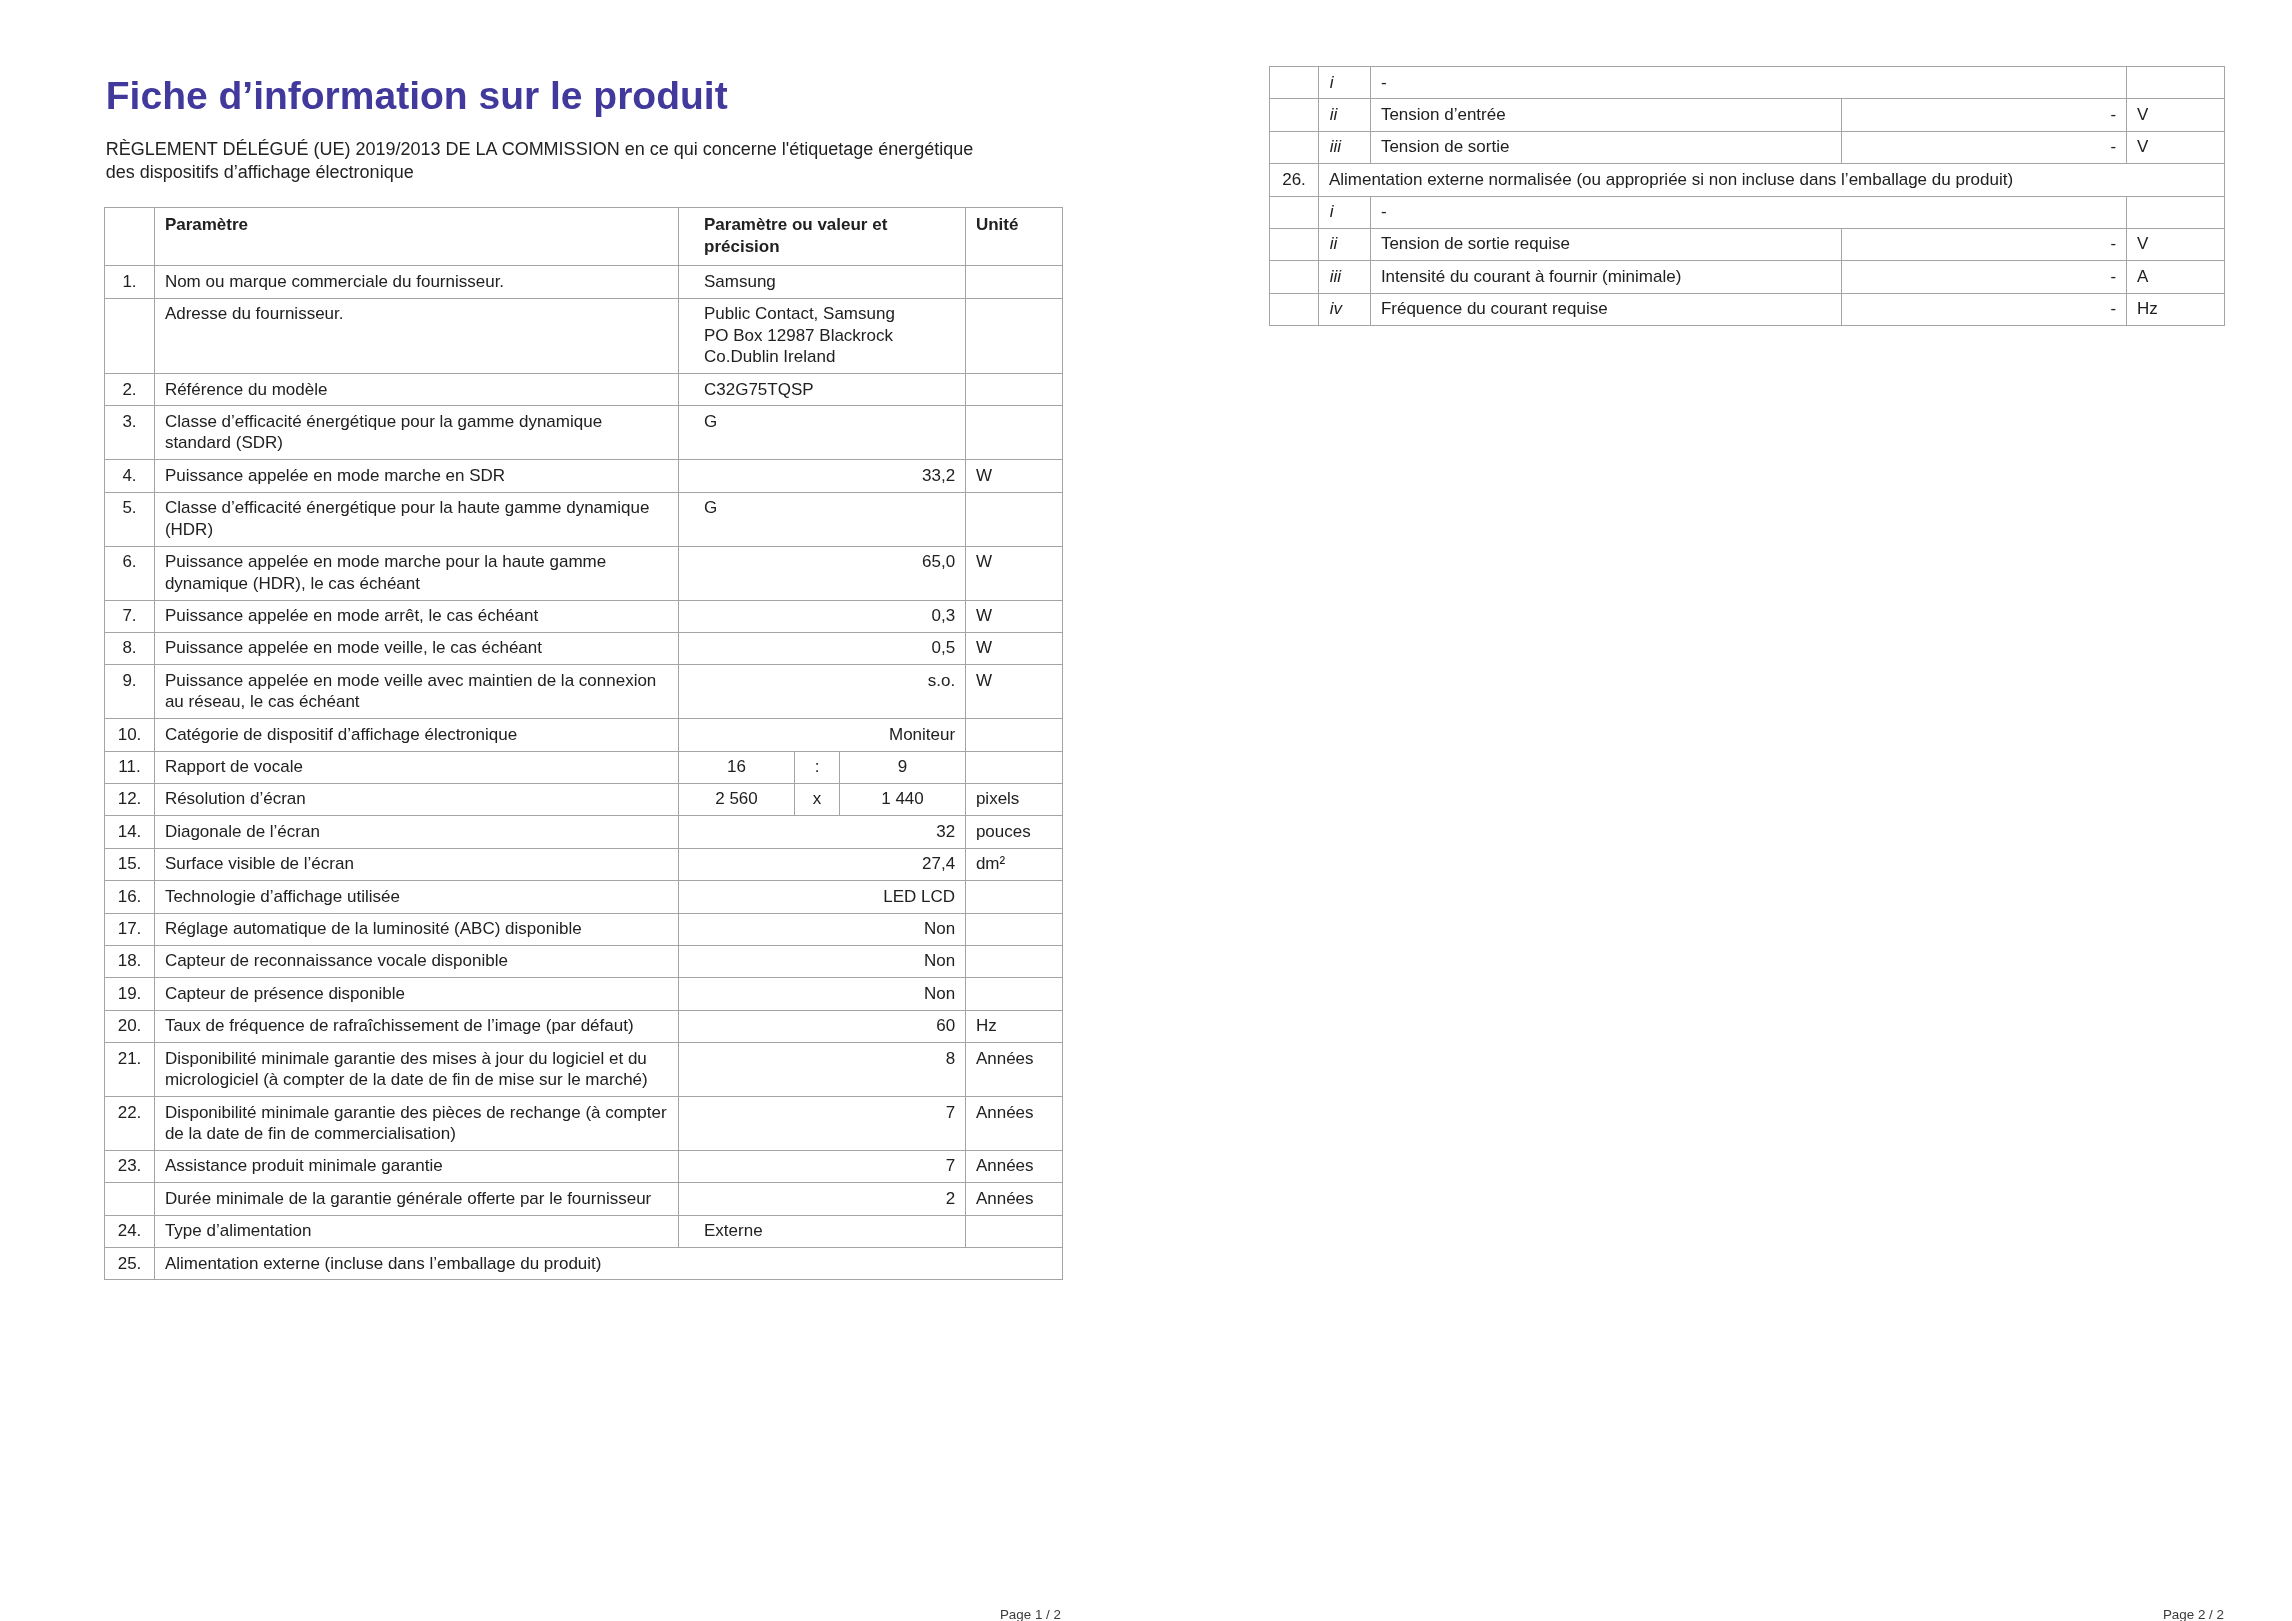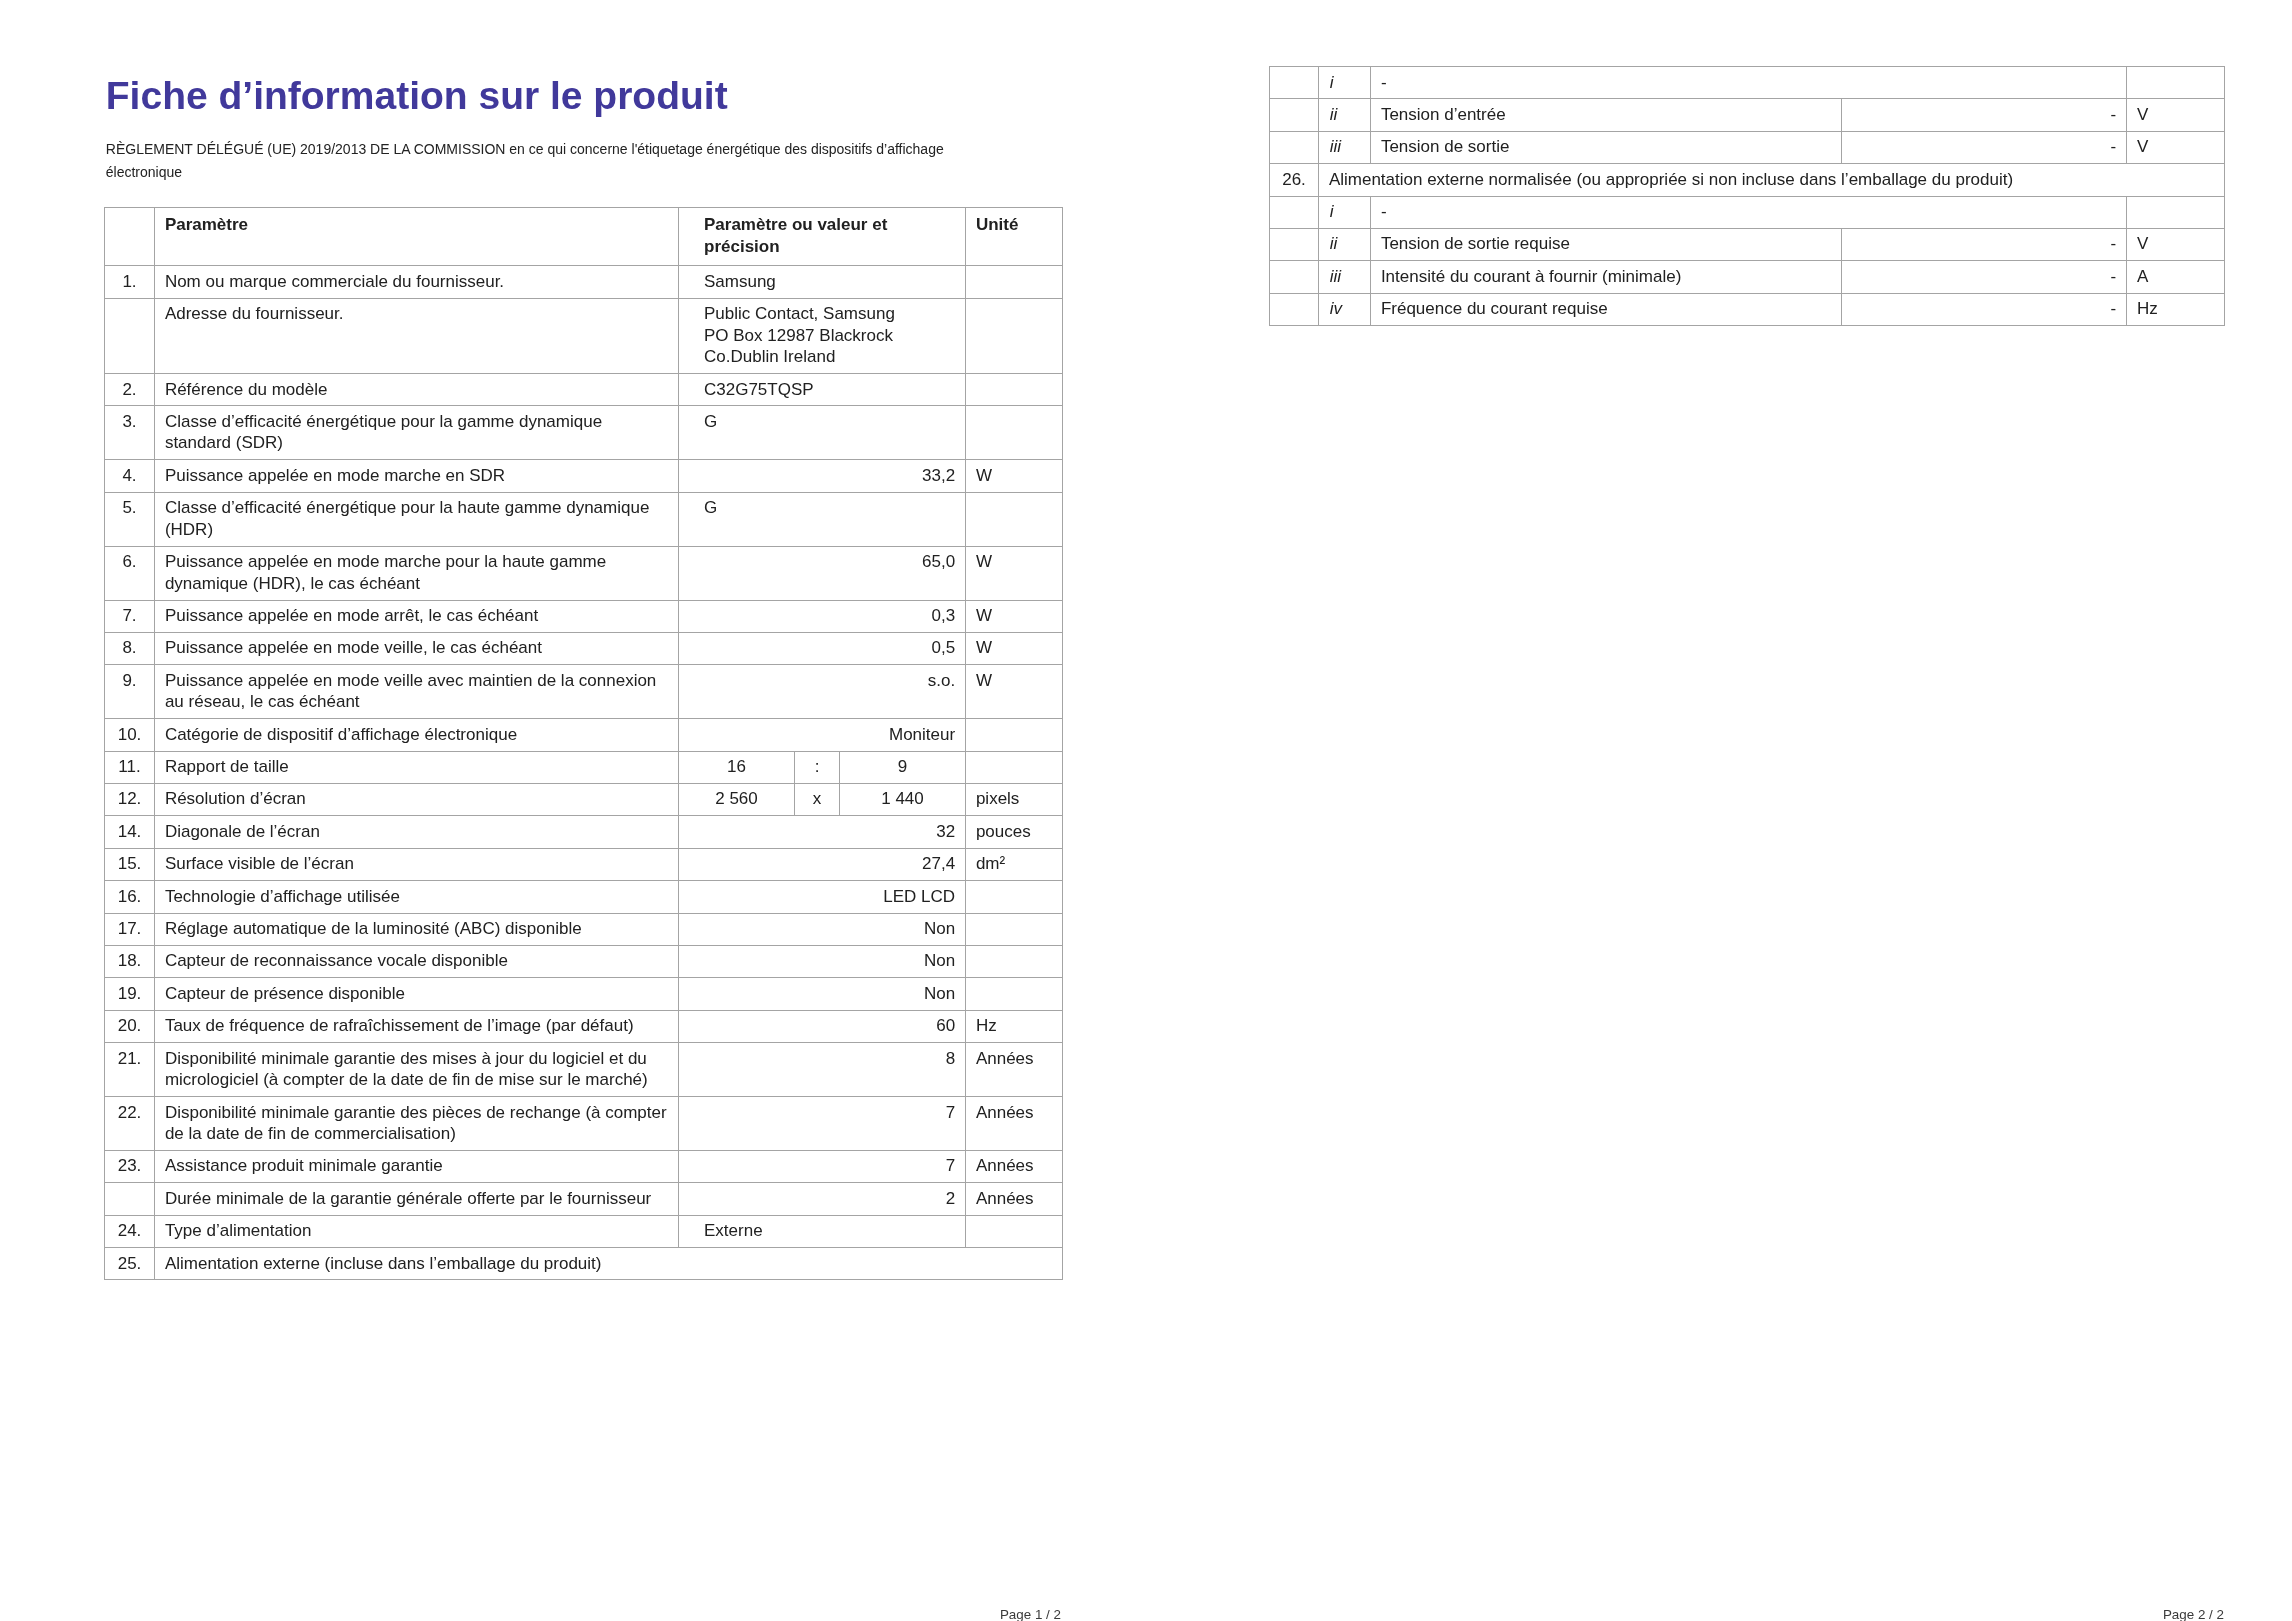--- a/index.html
+++ b/index.html
@@ -16,21 +16,21 @@
   #page2 { left: 1269px; top: 66px; width: 955px; }
 
   h1.doc-title {
     font-size: 39px;
     line-height: 48px;
     font-weight: bold;
     color: #41399b;
     margin: 0 0 18px 1.8px;
   }
   .subtitle {
-    font-size: 14px;
+    font-size: 18px;
     line-height: 23px;
     max-width: 882px;
     color: #222222;
     margin: 0 0 23px 1.8px;
   }
 
   table { border-collapse: collapse; table-layout: fixed; }
   #t1 { width: 957px; }
   #t2 { width: 955px; }
   td {
@@ -147,21 +147,21 @@
           <td class="unit">W</td>
         </tr>
         <tr>
           <td class="num">10.</td>
           <td class="param">Catégorie de dispositif d’affichage électronique</td>
           <td class="val-r" colspan="3">Moniteur</td>
           <td class="unit"></td>
         </tr>
         <tr>
           <td class="num">11.</td>
-          <td class="param">Rapport de taille</td>
+          <td class="param">Rapport de vocale</td>
           <td class="tcell">16</td>
           <td class="tcell">:</td>
           <td class="tcell">9</td>
           <td class="unit"></td>
         </tr>
         <tr>
           <td class="num">12.</td>
           <td class="param">Résolution d’écran</td>
           <td class="tcell">2 560</td>
           <td class="tcell">x</td>

